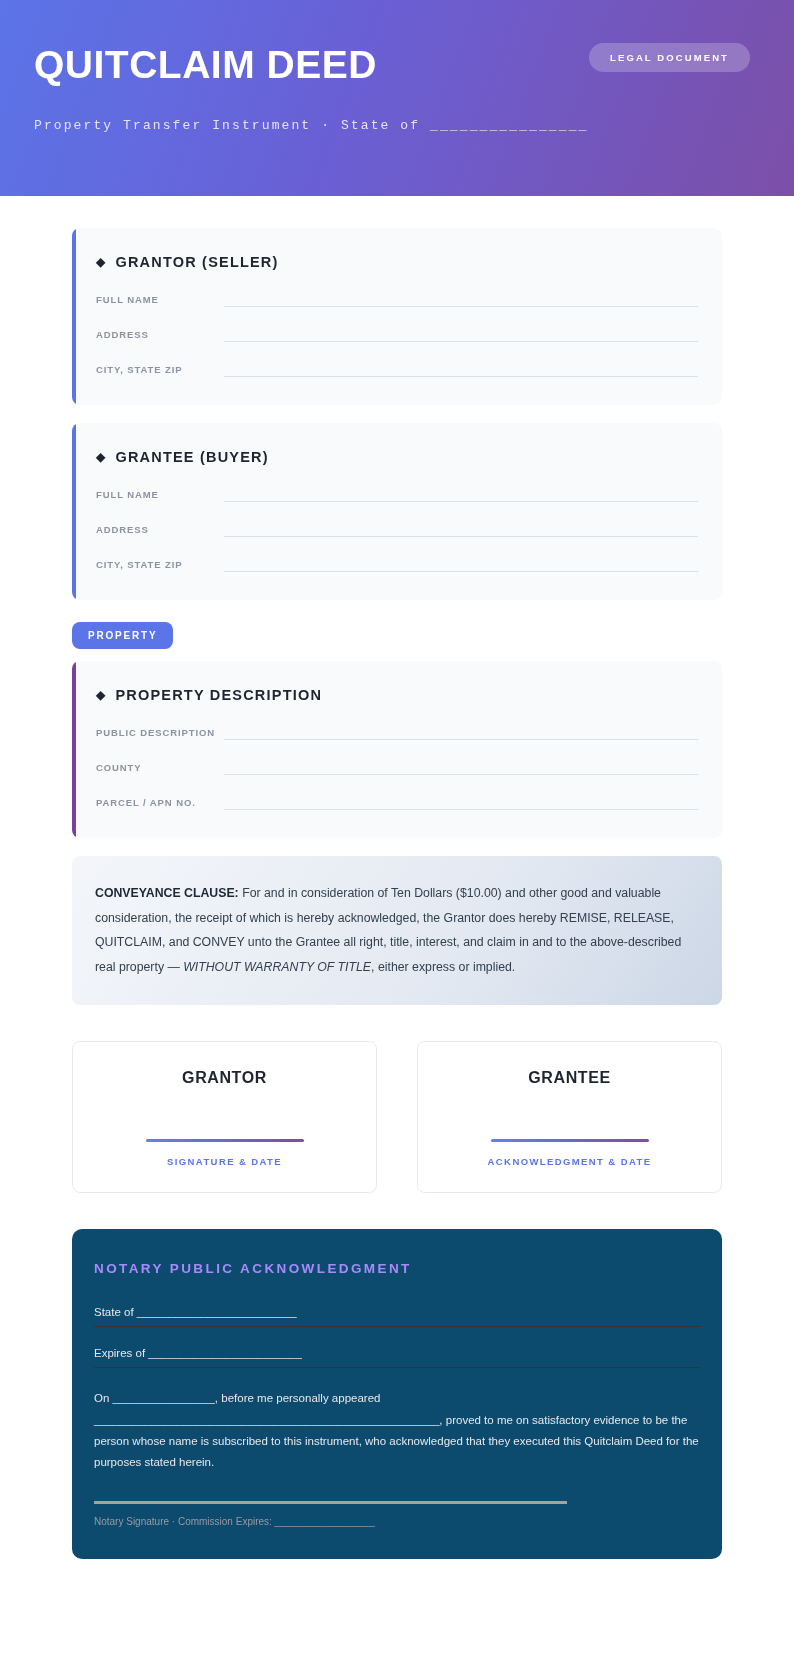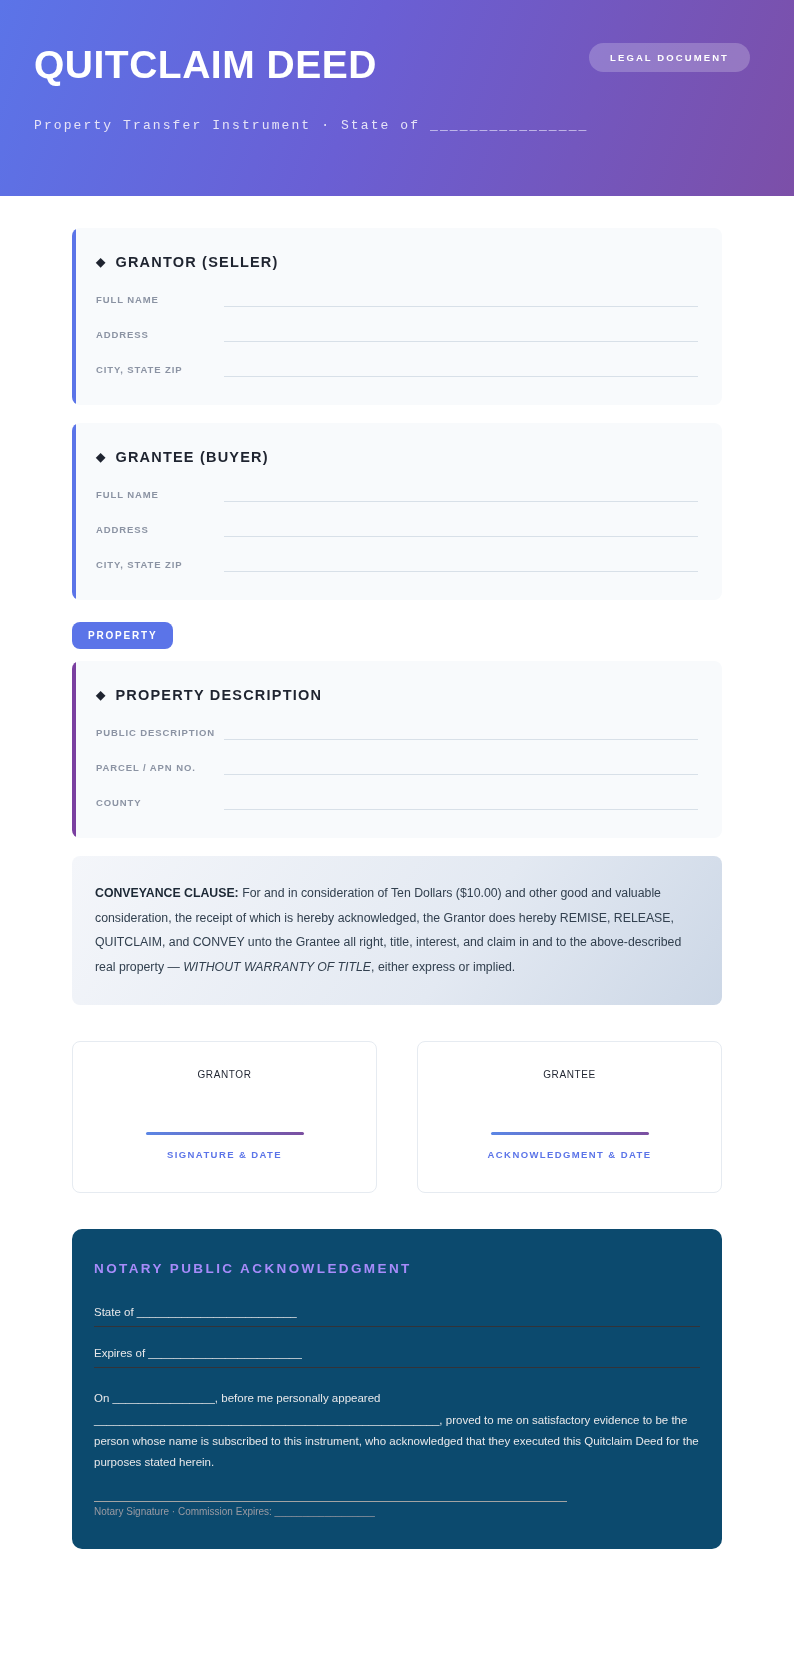--- a/index.html
+++ b/index.html
@@ -158,22 +158,22 @@
     background: #ffffff;
     border: 1px solid #e6ebf1;
     border-radius: 8px;
     padding: 27px 20px 22px 20px;
     text-align: center;
     min-height: 152px;
     display: flex;
     flex-direction: column;
   }
   .sig-party {
-    font-size: 10px;
-    font-weight: normal;
+    font-size: 16px;
+    font-weight: bold;
     color: #1f2430;
     letter-spacing: 0.6px;
   }
   .sig-line {
     height: 3px;
     width: 158px;
     margin: 52px auto 0 auto;
     background: linear-gradient(90deg, #5b86e5 0%, #7b4fa0 100%);
     border-radius: 2px;
   }
@@ -205,23 +205,23 @@
     border-bottom: 1px solid #333338;
     margin-bottom: 20px;
   }
   .notary-para {
     font-size: 11.5px;
     color: #e8e8ea;
     line-height: 1.85;
     margin-bottom: 28px;
   }
   .notary-footer {
-    border-top: 1px solid #a3a3a3;
+    border-top: 3px solid #a3a3a3;
     width: 78%;
-    padding-top: 4px;
+    padding-top: 12px;
   }
   .notary-footer-text {
     font-size: 10px;
     color: #9a9aa2;
   }
 </style>
 </head>
 <body>
 
 <div class="page">
@@ -281,25 +281,25 @@
     <div class="card accent-purple">
       <div class="card-title">
         <span class="diamond-icon">◆</span>
         <span>PROPERTY DESCRIPTION</span>
       </div>
       <div class="field-row">
         <div class="field-label">PUBLIC DESCRIPTION</div>
         <div class="field-line"></div>
       </div>
       <div class="field-row">
+        <div class="field-label">COUNTY</div>
+        <div class="field-line"></div>
+      </div>
+      <div class="field-row">
         <div class="field-label">PARCEL / APN NO.</div>
-        <div class="field-line"></div>
-      </div>
-      <div class="field-row">
-        <div class="field-label">COUNTY</div>
         <div class="field-line"></div>
       </div>
     </div>
 
     
     <div class="conveyance">
       <p><span class="lead">CONVEYANCE CLAUSE:</span><span> For and in consideration of Ten Dollars ($10.00) and other good and valuable consideration, the receipt of which is hereby acknowledged, the Grantor does hereby REMISE, RELEASE, QUITCLAIM, and CONVEY unto the Grantee all right, title, interest, and claim in and to the above-described real property — </span><span class="ital">WITHOUT WARRANTY OF TITLE</span><span>, either express or implied.</span></p>
     </div>
 
     

